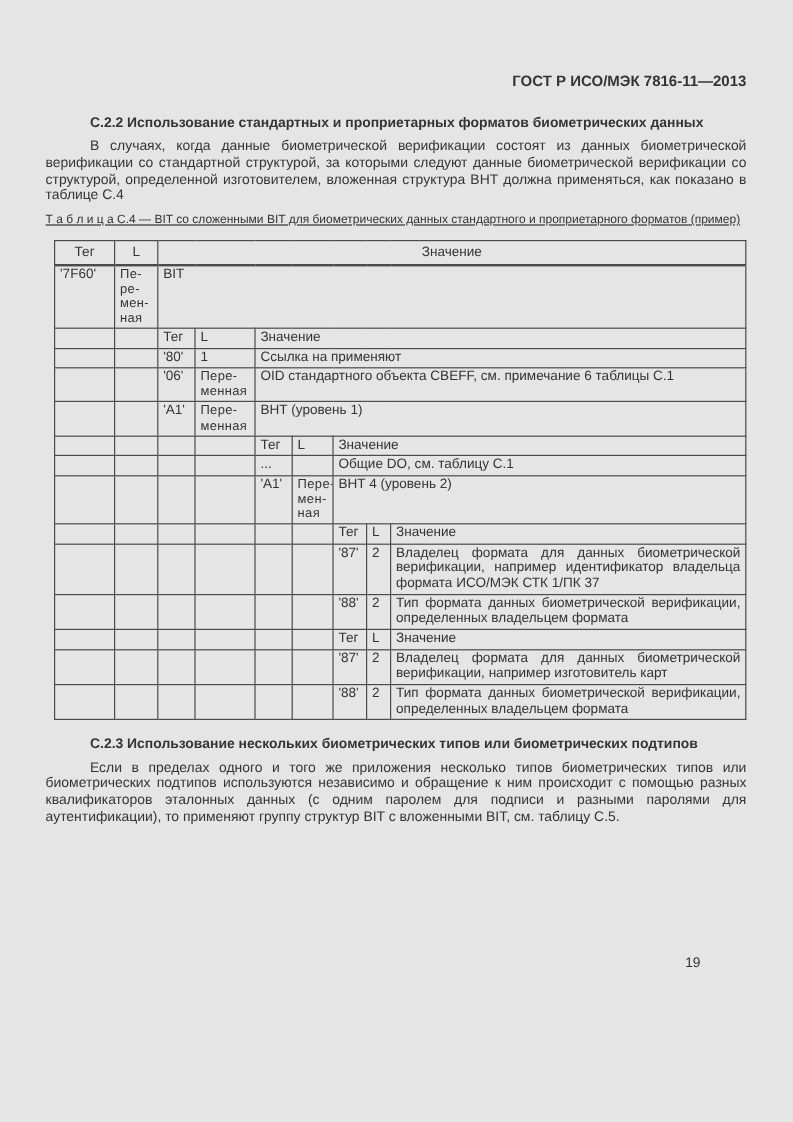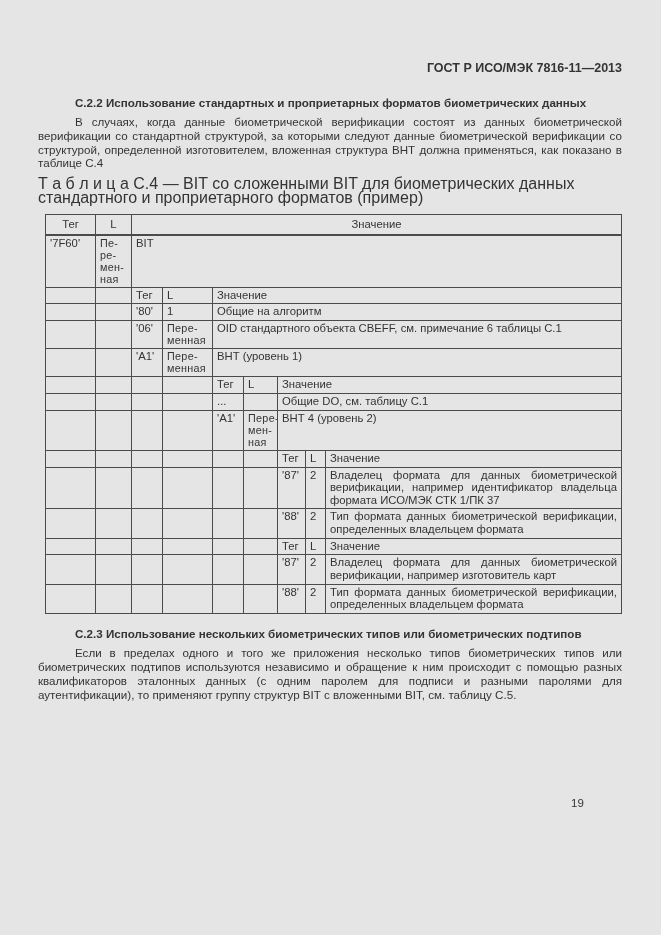--- a/index.html
+++ b/index.html
@@ -29,22 +29,23 @@
   }
   .body-para {
     margin: 6px 39px 0 38px;
     font-size: 11.6px;
     line-height: 13.8px;
     text-align: justify;
     text-indent: 37px;
   }
   .table-caption {
     margin: 7px 39px 0 38px;
-    font-size: 16px;
+    font-size: 10px;
     line-height: 13.8px;
+    text-decoration: underline;
   }
   table.bit-table {
     margin: 9px 0 0 45px;
     width: 577px;
     border-collapse: collapse;
     table-layout: fixed;
     border: 1.5px solid #4b4b4b;
     font-size: 11.3px;
   }
   table.bit-table td {
@@ -122,21 +123,21 @@
         <td>Тег</td>
         <td>L</td>
         <td colspan="5">Значение</td>
       </tr>
 
       <tr>
         <td></td>
         <td></td>
         <td>'80'</td>
         <td>1</td>
-        <td colspan="5">Общие на алгоритм</td>
+        <td colspan="5">Ссылка на применяют</td>
       </tr>
 
 
       <tr>
         <td></td>
         <td></td>
         <td>'06'</td>
         <td class="ml">Пере-
 менная</td>
         <td colspan="5">OID стандартного объекта CBEFF, см. примечание 6 таблицы С.1</td>

